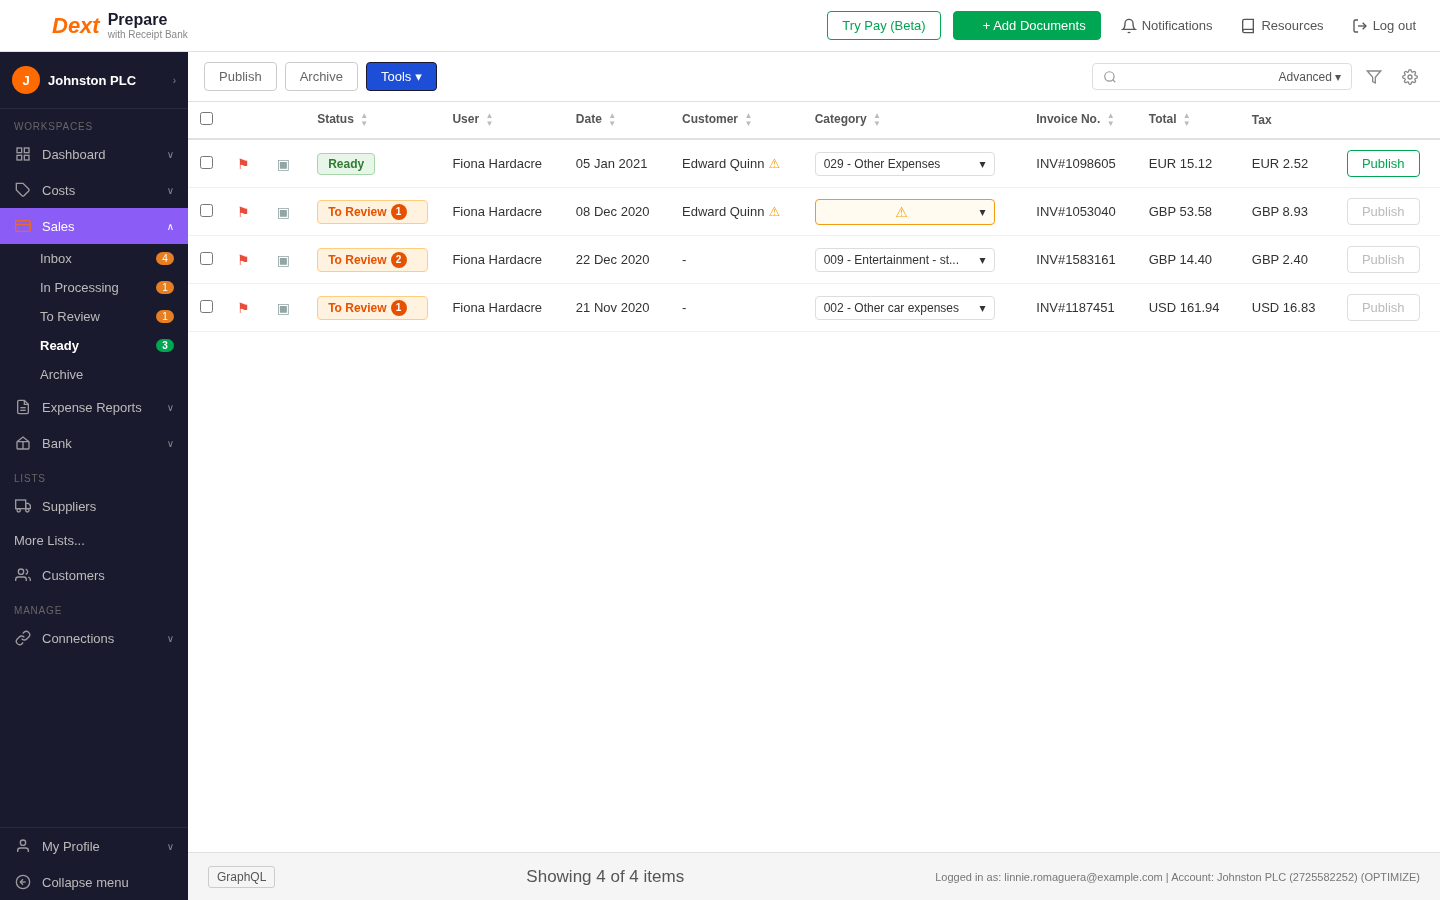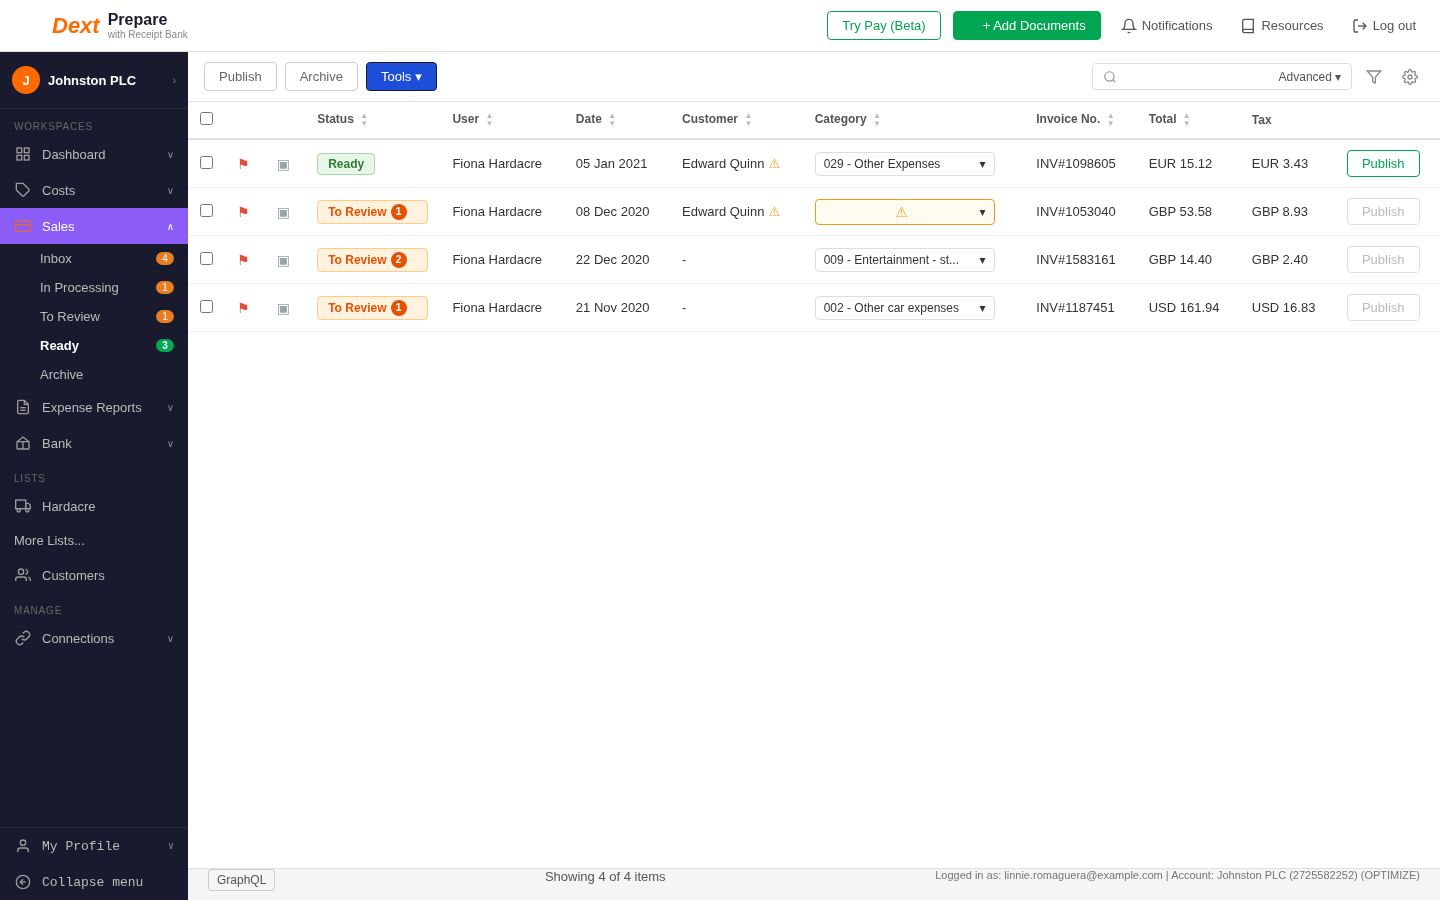--- a/index.html
+++ b/index.html
@@ -27,21 +27,21 @@
     .user-name { color: #fff; font-size: 13px; font-weight: 700; flex: 1; }
     .sidebar-section-label { font-size: 10px; color: #666; text-transform: uppercase; letter-spacing: 0.08em; padding: 12px 14px 4px; }
     .sidebar-item { display: flex; align-items: center; gap: 10px; padding: 9px 14px; cursor: pointer; color: #bbb; font-size: 13px; border-radius: 0; transition: background 0.15s; }
     .sidebar-item.active { color: #fff; }
     .sidebar-item .icon { width: 18px; height: 18px; display: flex; align-items: center; justify-content: center; opacity: 0.8; }
     .sidebar-sub-item { display: flex; align-items: center; justify-content: space-between; padding: 7px 14px 7px 40px; cursor: pointer; color: #bbb; font-size: 13px; }
     .sidebar-sub-item.active { color: #fff; font-weight: 600; }
     .badge { background: #e67e22; color: #fff; border-radius: 10px; font-size: 10px; padding: 1px 6px; min-width: 18px; text-align: center; }
     .badge-green { background: #00a651; }
     .chevron { font-size: 10px; color: #888; }
-    .sidebar-footer { margin-top: auto; border-top: 1px solid #2a2a3e; font-family: Liberation Mono, monospace; }
+    .sidebar-footer { margin-top: auto; border-top: 1px solid #2a2a3e; }
 
     
     .content { flex: 1; display: flex; flex-direction: column; overflow: hidden; background: #fff; }
     .content-toolbar { display: flex; align-items: center; gap: 8px; padding: 10px 16px; border-bottom: 1px solid #e0e0e0; background: #fff; flex-shrink: 0; }
     .toolbar-btn { padding: 6px 14px; border-radius: 4px; border: 1px solid #ccc; background: #fff; color: #666; cursor: pointer; font-size: 13px; }
     .toolbar-btn.active { background: #1d4ed8; color: #fff; border-color: #1a1a2e; }
     .toolbar-btn-tools { display: flex; align-items: center; gap: 4px; }
     .spacer { flex: 1; }
     .search-box { display: flex; align-items: center; border: 1px solid #ddd; border-radius: 4px; padding: 5px 10px; gap: 6px; min-width: 200px; }
     .search-box input { border: none; outline: none; font-size: 13px; width: 150px; color: #333; }
@@ -63,22 +63,22 @@
     .review-num { background: #e65100; color: #fff; border-radius: 50%; width: 16px; height: 16px; font-size: 10px; display: inline-flex; align-items: center; justify-content: center; }
     .category-select { border: 1px solid #ddd; border-radius: 4px; padding: 4px 8px; font-size: 12px; color: #333; background: #fff; cursor: pointer; width: 180px; display: flex; align-items: center; justify-content: space-between; }
     .category-select-warning { border-color: #f39c12; background: #fffbf0; }
     .warning-dot { color: #f39c12; font-size: 14px; }
     .publish-btn { padding: 5px 14px; border-radius: 4px; border: 1.5px solid #00a651; background: #fff; color: #00a651; font-size: 13px; cursor: pointer; font-weight: 500; }
     .publish-btn-disabled { border-color: #ddd; color: #bbb; cursor: default; }
     .customer-cell { display: flex; align-items: center; gap: 4px; }
     .warn-icon { color: #f39c12; font-size: 13px; }
 
     
-    .footer-bar { height: 32px; background: #f5f5f5; border-top: 1px solid #e0e0e0; display: flex; align-items: flex-start; padding: 0 20px; gap: 12px; flex-shrink: 0; }
-    .showing-text { flex: 1; text-align: center; font-size: 13px; color: #555; }
+    .footer-bar { height: 48px; background: #f5f5f5; border-top: 1px solid #e0e0e0; display: flex; align-items: center; padding: 0 20px; gap: 12px; flex-shrink: 0; }
+    .showing-text { flex: 1; text-align: center; font-size: 17px; color: #555; }
     .footer-link { color: #555; font-size: 12px; cursor: pointer; background: none; border: 1px solid #ccc; padding: 3px 8px; border-radius: 3px; }
     .footer-info { font-size: 11px; color: #777; }
 
     
     svg { display: block; }
     .flag-icon { color: #e74c3c; font-size: 14px; }
     .doc-icon { color: #95a5a6; font-size: 14px; }
   </style>
 </head>
 <body>
@@ -212,21 +212,21 @@
 
     <div class="sidebar-item">
       <span class="icon">
         <svg width="16" height="16" viewBox="0 0 24 24" fill="none" stroke="currentColor" stroke-width="2">
             <rect x="1" y="3" width="15" height="13"></rect>
             <polygon points="16 8 20 8 23 11 23 16 16 16 16 8"></polygon>
             <circle cx="5.5" cy="18.5" r="2.5"></circle>
             <circle cx="18.5" cy="18.5" r="2.5"></circle>
           </svg>
       </span>
-      <span>Hardacre</span>
+      <span>Suppliers</span>
     </div>
 
     <div class="sidebar-item">
       <span>More Lists...</span>
     </div>
 
     <div class="sidebar-item">
       <span class="icon">
         <svg width="16" height="16" viewBox="0 0 24 24" fill="none" stroke="currentColor" stroke-width="2">
             <path d="M17 21v-2a4 4 0 0 0-4-4H5a4 4 0 0 0-4 4v2"></path>
@@ -365,21 +365,21 @@
                 <span class="customer-cell">Edward Quinn <span class="warn-icon">⚠</span></span>
               </td>
               <td>
                 <div class="category-select">
                   <span>029 - Other Expenses</span>
                   <span>▾</span>
                 </div>
               </td>
               <td><span>INV#1098605</span></td>
               <td><span>EUR 15.12</span></td>
-              <td><span>EUR 3.43</span></td>
+              <td><span>EUR 2.52</span></td>
               <td><button class="publish-btn">Publish</button></td>
             </tr>
             <tr>
               <td><input type="checkbox" style=""></td>
               <td><span class="flag-icon" style="cursor:pointer;">⚑</span></td>
               <td><span class="doc-icon" style="cursor:pointer;">▣</span></td>
               <td>
                 <span class="status-badge status-review">To Review <span class="review-num">1</span></span>
               </td>
               <td><span>Fiona Hardacre</span></td>

